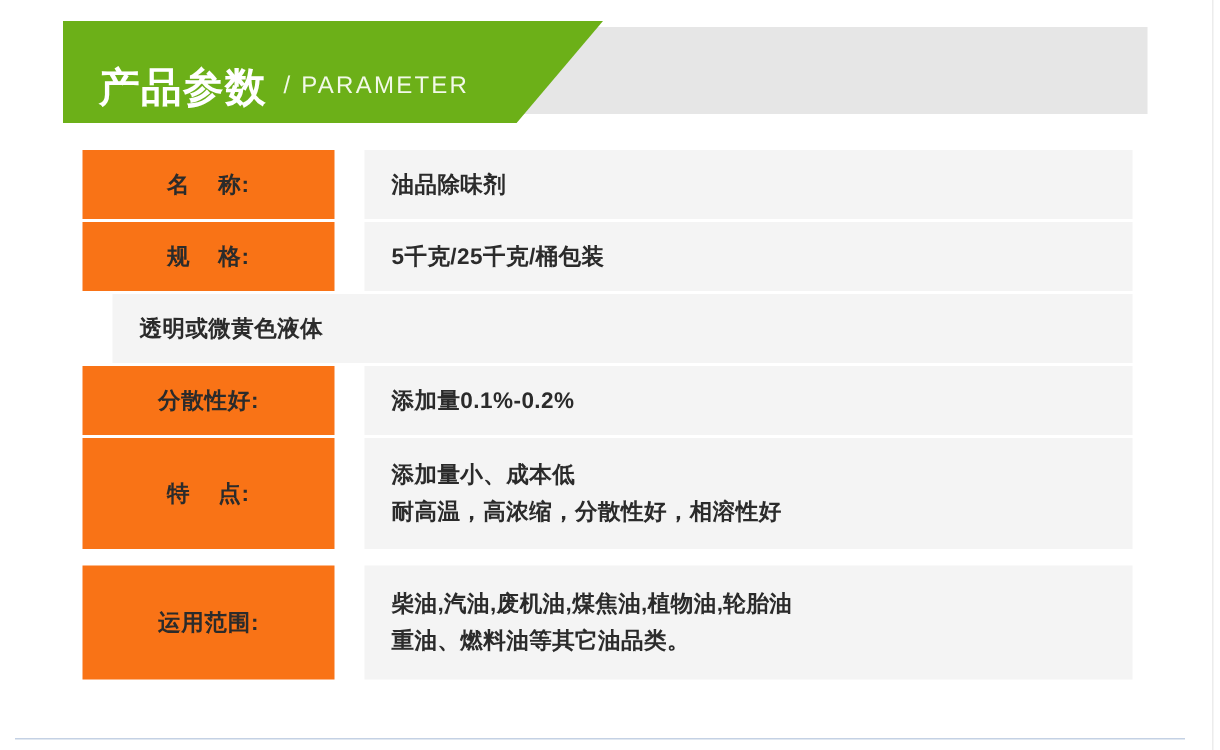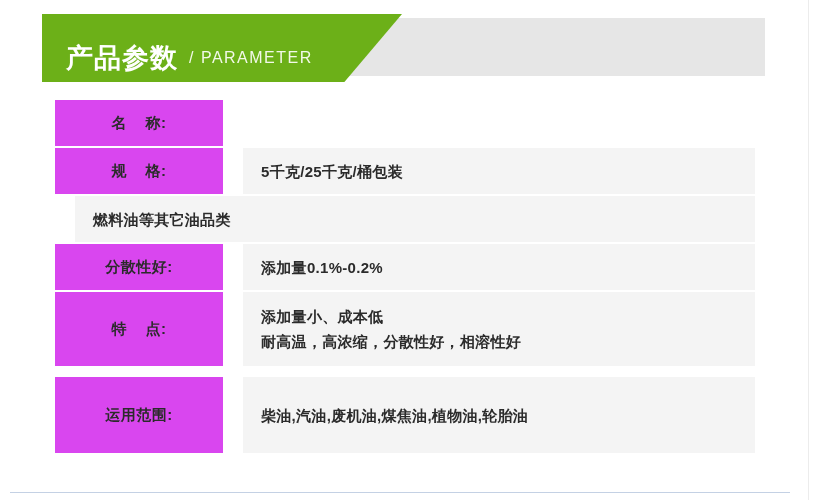--- a/index.html
+++ b/index.html
@@ -80,21 +80,21 @@
     top: 100px;
     width: 700px;
   }
   .param-row {
     display: flex;
     align-items: stretch;
   }
   .param-label {
     width: 168px;
     flex: 0 0 168px;
-    background: #d946ef;
+    background: #f97316;
     display: flex;
     align-items: center;
     justify-content: center;
     box-sizing: border-box;
   }
   .param-label-text {
     font-size: 15px;
     font-weight: bold;
     color: #2b2b2b;
     letter-spacing: 0.5px;
@@ -167,20 +167,23 @@
     <span class="header-title-en">/ PARAMETER</span>
   </div>
 </div>
 
 <div class="param-table">
 
   <div class="param-row row-h46">
     <div class="param-label">
       <span class="param-label-text">名    称:</span>
     </div>
+    <div class="param-value">
+      <span class="param-value-line">油品除味剂</span>
+    </div>
   </div>
 
   <div class="param-row row-sep">
     <div class="sep-label"></div>
     <div class="sep-value"></div>
   </div>
 
   <div class="param-row row-h46">
     <div class="param-label">
       <span class="param-label-text">规    格:</span>
@@ -190,21 +193,21 @@
     </div>
   </div>
 
   <div class="param-row row-sep">
     <div class="sep-label"></div>
     <div class="sep-value"></div>
   </div>
 
   <div class="param-row row-h46">
     <div class="param-value">
-      <span class="param-value-line">燃料油等其它油品类</span>
+      <span class="param-value-line">透明或微黄色液体</span>
     </div>
   </div>
 
   <div class="param-row row-sep">
     <div class="sep-label"></div>
     <div class="sep-value"></div>
   </div>
 
   <div class="param-row row-h46">
     <div class="param-label">
@@ -231,18 +234,19 @@
   </div>
 
   <div class="param-row row-gap"></div>
 
   <div class="param-row row-h76">
     <div class="param-label">
       <span class="param-label-text">运用范围:</span>
     </div>
     <div class="param-value">
       <span class="param-value-line">柴油,汽油,废机油,煤焦油,植物油,轮胎油</span>
+      <span class="param-value-line">重油、燃料油等其它油品类。</span>
     </div>
   </div>
 
 </div>
 
 <div class="bottom-rule"></div>
 
 </body></html>

